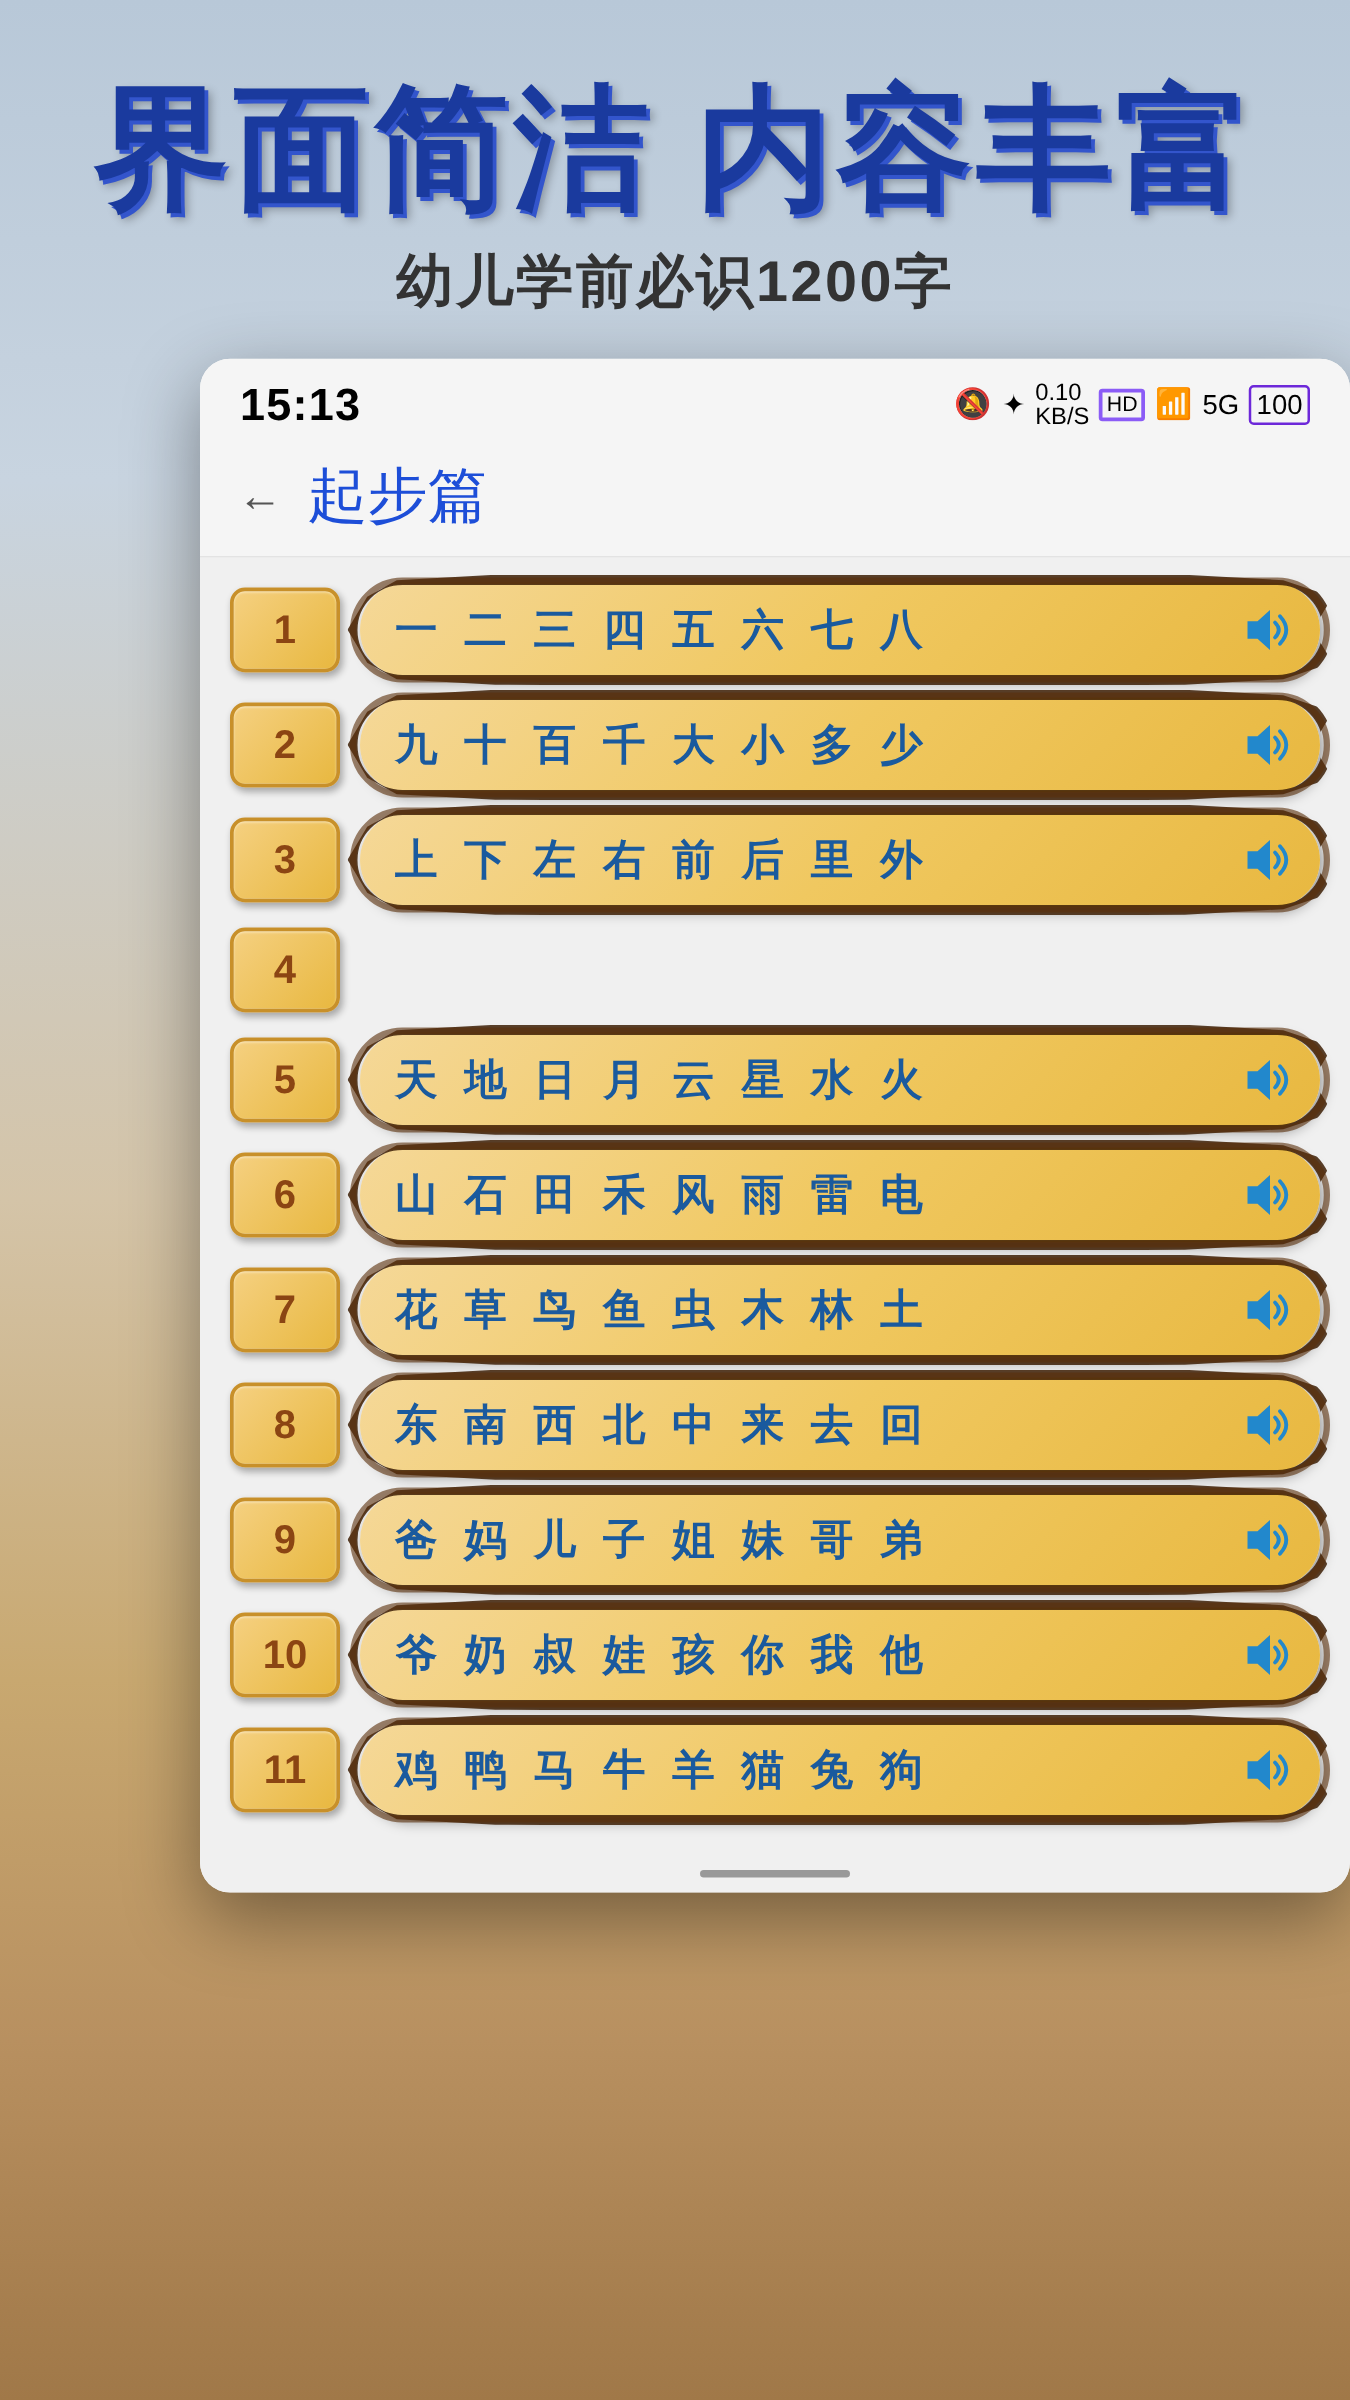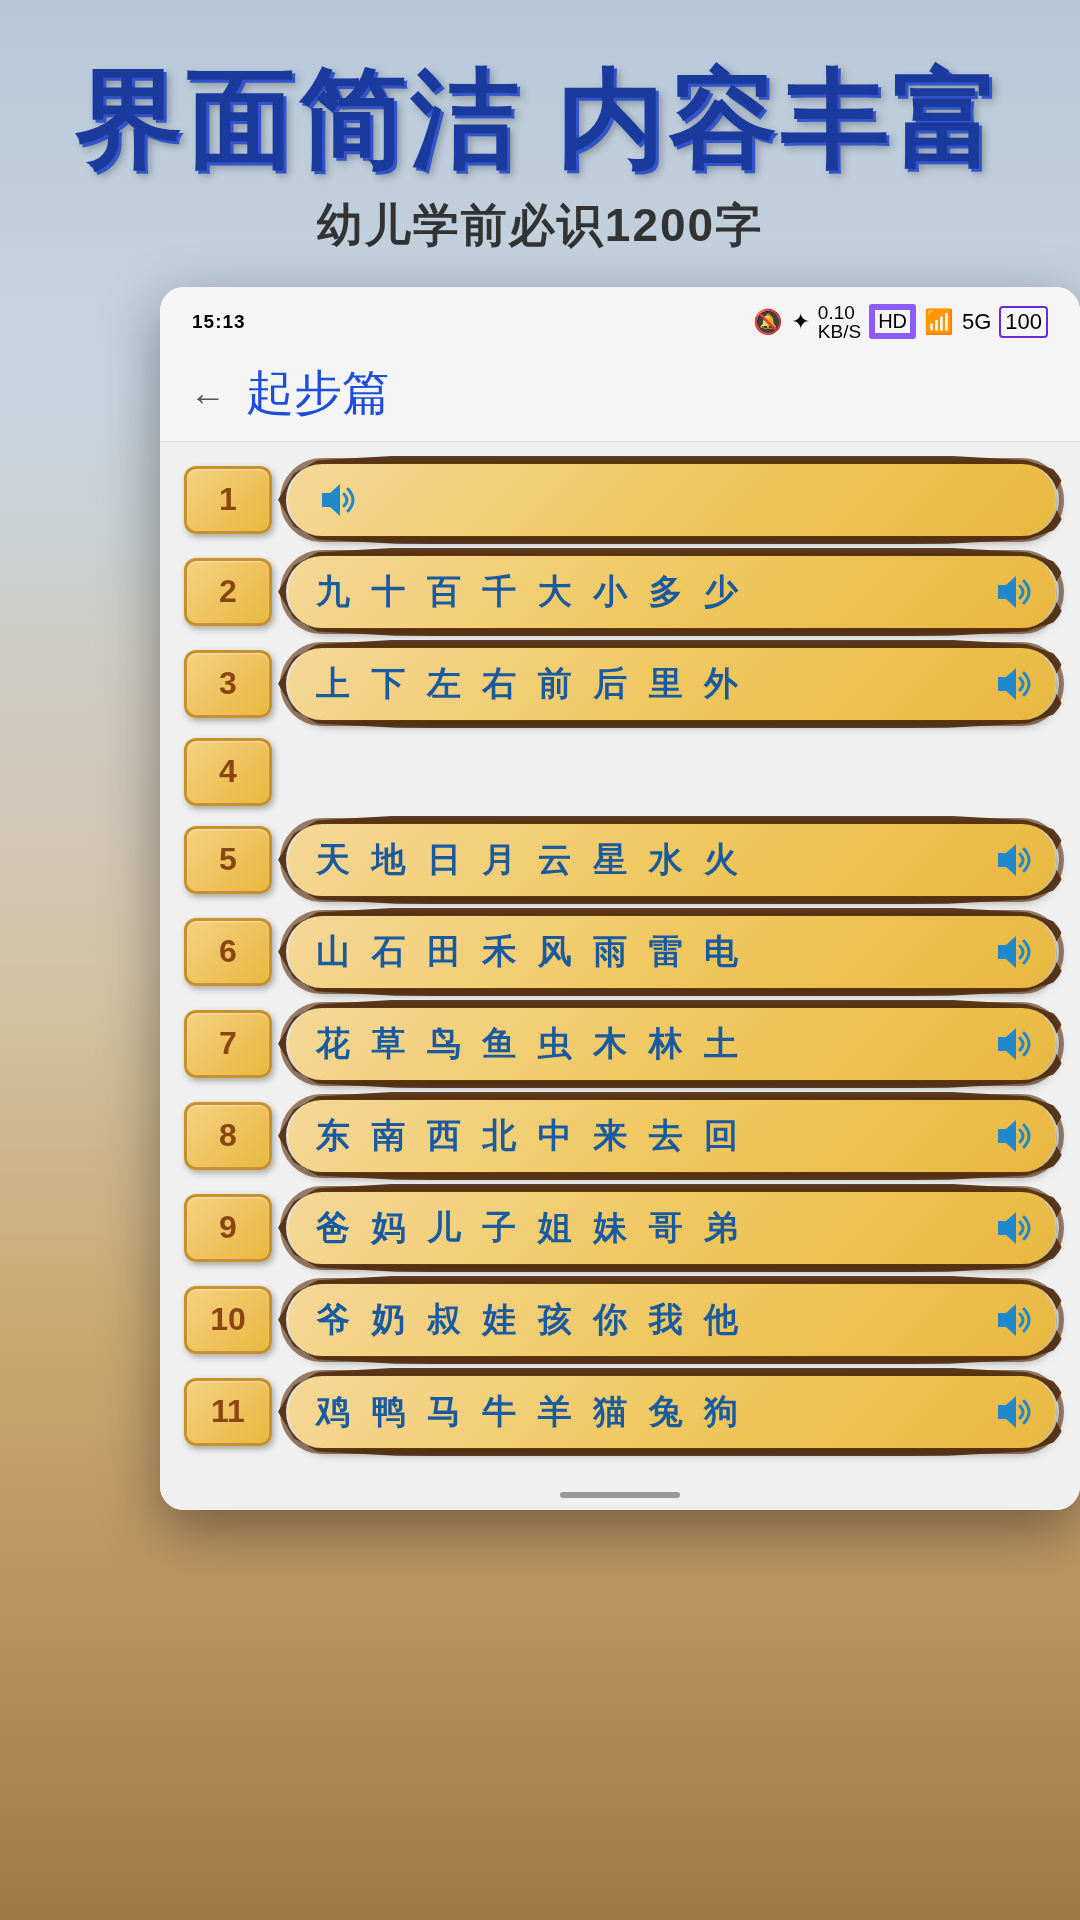--- a/index.html
+++ b/index.html
@@ -68,21 +68,21 @@
       display: flex;
       justify-content: space-between;
       align-items: center;
       padding: 16px 32px 8px 32px;
       font-size: 26px;
       font-weight: 500;
       color: #000;
     }
 
     .status-left {
-      font-size: 19px;
+      font-size: 36px;
       font-weight: 600;
       letter-spacing: 1px;
     }
 
     .status-right {
       display: flex;
       align-items: center;
       gap: 8px;
       font-size: 22px;
     }
@@ -239,37 +239,38 @@
   </div>
 
   <div class="app-frame">
 
     <div class="status-bar">
       <div class="status-left">15:13</div>
       <div class="status-right">
         <span style="font-size:24px;">🔕</span>
         <span style="font-size:22px;">✦</span>
         <span style="font-size:19px; line-height:1;">0.10<br>KB/S</span>
-        <span style="font-size:20px; border:6px solid #8b5cf6; padding:0 3px; border-radius:3px;">HD</span>
+        <span style="font-size:17px; border:3px solid #8b5cf6; padding:0 3px; border-radius:3px;">HD</span>
         <span style="font-size:24px;">📶</span>
         <span style="font-size:22px;">5G</span>
         <span style="font-size:22px; border:2px solid #6d28d9; border-radius:4px; padding:1px 4px;">100</span>
       </div>
     </div>
 
     <div class="nav-bar">
       <span class="back-arrow">←</span>
       <span class="nav-title">起步篇</span>
     </div>
 
     <div class="list-container" id="lesson-list">
 
     <div class="list-row">
           <div class="number-badge">1</div>
           <button class="content-btn">
+            <span class="btn-text">一 二 三 四 五 六 七 八</span>
             <span class="speaker-icon">
     <svg class="speaker-svg" viewBox="0 0 44 44" fill="none" xmlns="http://www.w3.org/2000/svg">
       <polygon points="6,15 6,29 14,29 24,38 24,6 14,15" fill="#2288cc"></polygon>
       <path d="M28 16 Q34 22 28 28" stroke="#2288cc" stroke-width="3" fill="none" stroke-linecap="round"></path>
       <path d="M32 11 Q42 22 32 33" stroke="#2288cc" stroke-width="3" fill="none" stroke-linecap="round"></path>
     </svg>
   </span>
           </button>
         </div>
         <div class="list-row">

